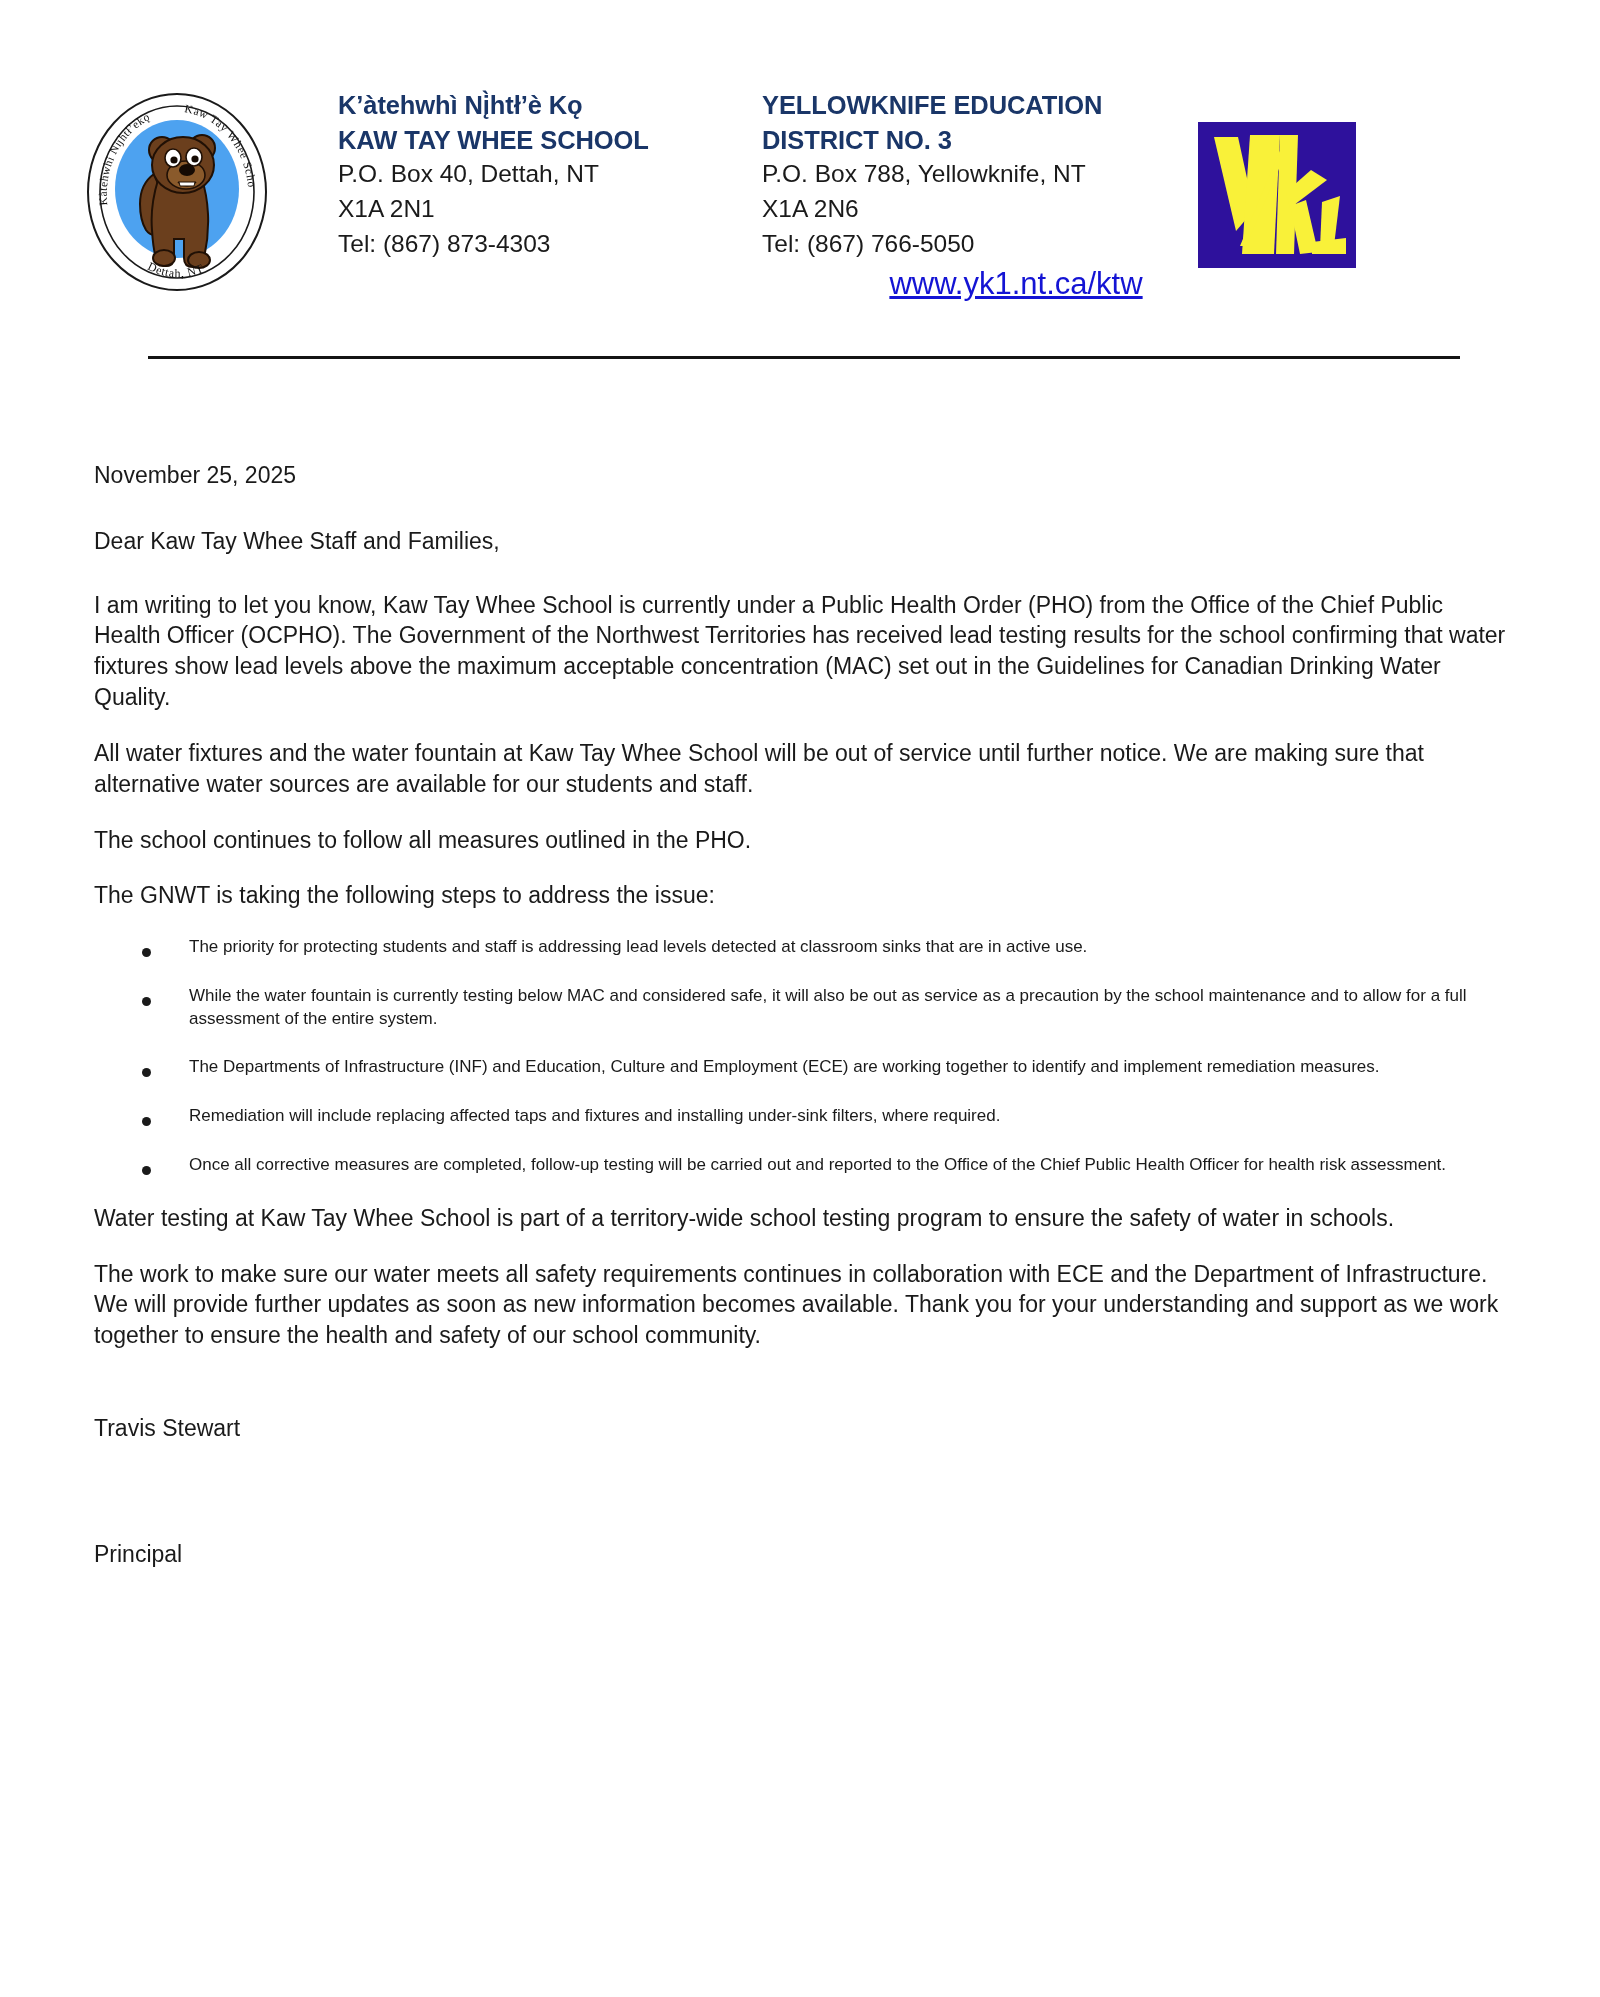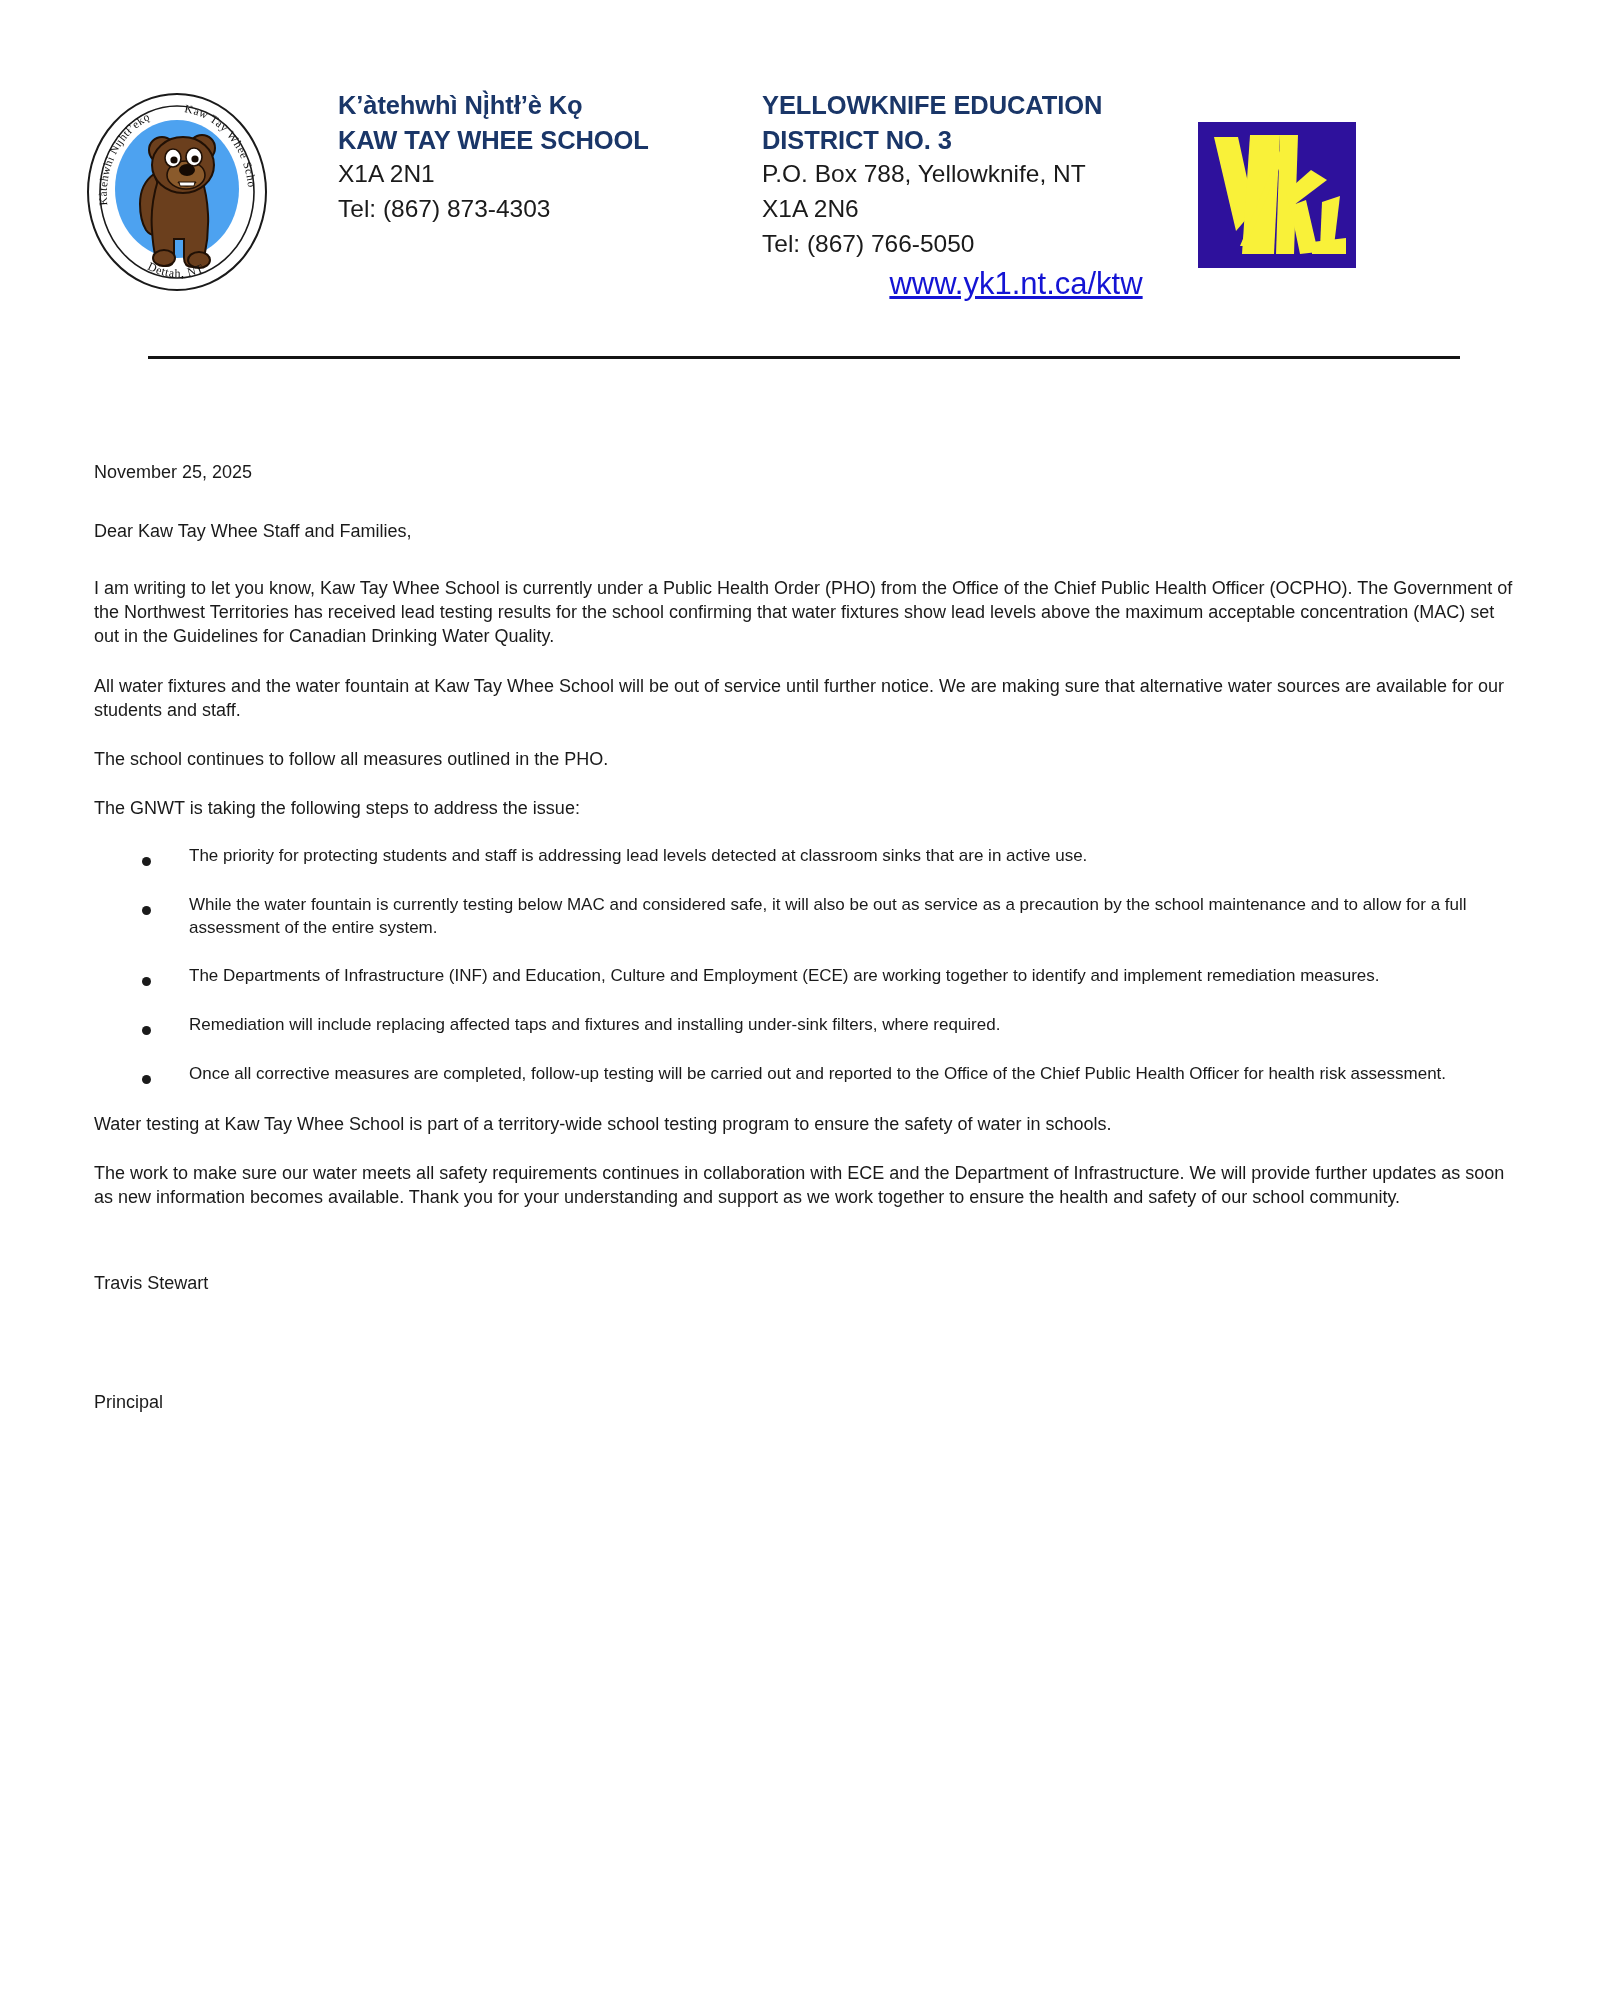--- a/index.html
+++ b/index.html
@@ -91,21 +91,21 @@
   }
 
   
   .body-wrap {
     position: absolute;
     left: 94px;
     top: 460px;
     width: 1420px;
   }
   .para {
-    font-size: 18px;
+    font-size: 23px;
     line-height: 1.34;
     color: #1a1a1a;
     margin: 0 0 25px 0;
     text-align: left;
   }
   .date-line { margin-bottom: 35px; }
   .salutation { margin-bottom: 33px; margin-top: 28px; }
 
   ul.steps {
     list-style: none;
@@ -186,20 +186,21 @@
         </text>
         <text font-family="'Liberation Serif', serif" font-size="12" fill="#111" letter-spacing="0.6">
           <textPath href="#arcBot" startOffset="27%">Dettah, NT</textPath>
         </text>
       </svg>
     </div>
 
     <div class="addr-block left">
       <div class="org-name">K’àtehwhì Nį̀htł’è Kǫ</div>
       <div class="org-name">KAW TAY WHEE SCHOOL</div>
+      <div class="addr-line">P.O. Box 40, Dettah, NT</div>
       <div class="addr-line">X1A 2N1</div>
       <div class="addr-line">Tel: (867) 873-4303</div>
     </div>
 
     <div class="addr-block right">
       <div class="org-name">YELLOWKNIFE EDUCATION</div>
       <div class="org-name">DISTRICT NO. 3</div>
       <div class="addr-line">P.O. Box 788, Yellowknife, NT</div>
       <div class="addr-line">X1A 2N6</div>
       <div class="addr-line">Tel: (867) 766-5050</div>

